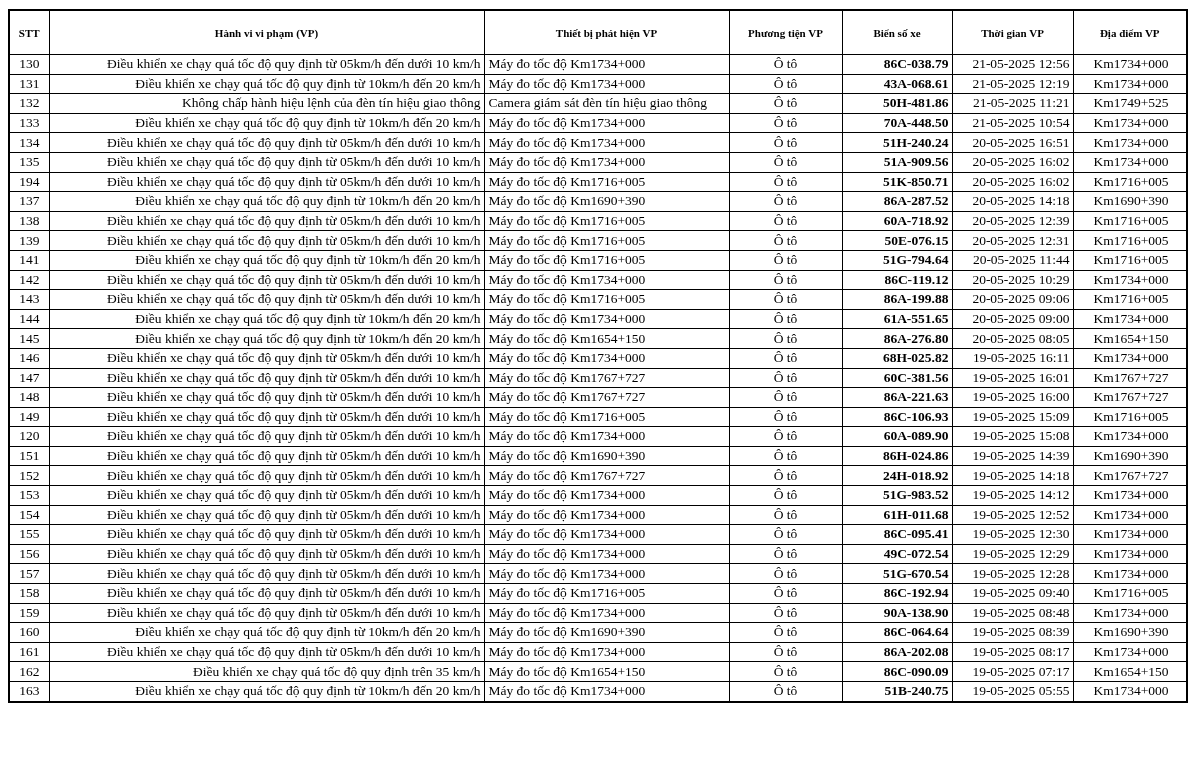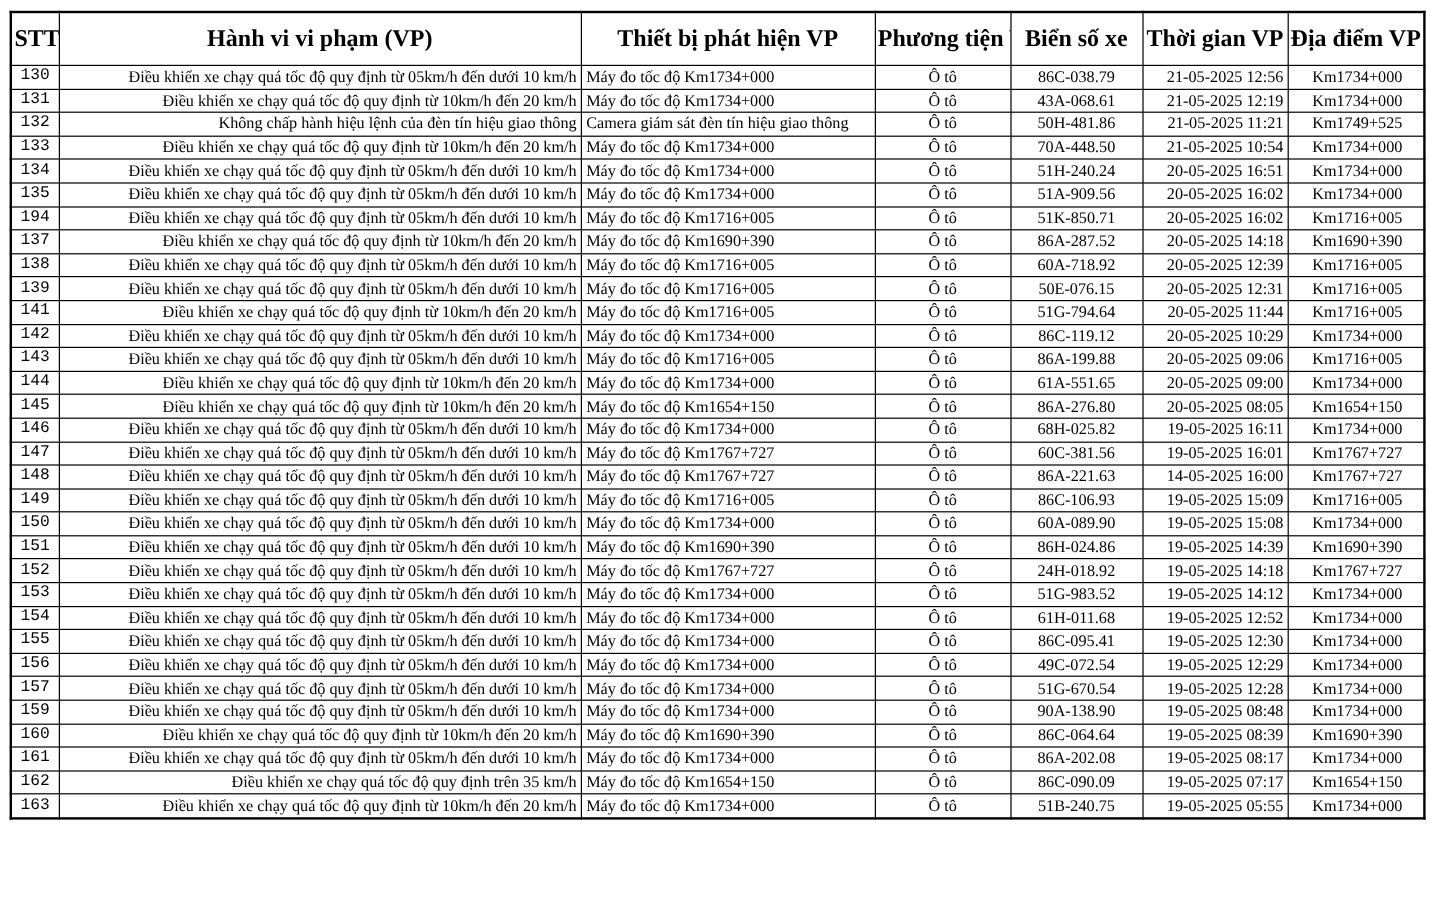--- a/index.html
+++ b/index.html
@@ -25,45 +25,45 @@
     border: 2px solid #000;
   }
   th, td {
     border: 1.5px solid #000;
     overflow: hidden;
     white-space: nowrap;
     padding: 0 3px;
   }
   thead th {
     font-weight: bold;
-    font-size: 20px;
+    font-size: 11px;
     text-align: center;
     height: 43px;
     vertical-align: middle;
     padding: 0 2px;
   }
   tbody td {
     font-size: 13.5px;
     height: 18.6px;
     vertical-align: middle;
     line-height: 1.05;
   }
   col.c-stt      { width: 40px; }
   col.c-violation{ width: 435px; }
   col.c-device   { width: 245px; }
   col.c-vehicle  { width: 113px; }
   col.c-plate    { width: 110px; }
   col.c-time     { width: 121px; }
   col.c-location { width: 114px; }
 
-  td.cell-stt      { text-align: center; font-family: Liberation Mono, monospace; }
+  td.cell-stt      { text-align: center; }
   td.cell-violation{ text-align: right; padding-left: 4px; }
   td.cell-device   { text-align: left; padding-left: 4px; }
   td.cell-vehicle  { text-align: center; }
-  td.cell-plate    { text-align: center; font-weight: normal; }
+  td.cell-plate    { text-align: right; font-weight: bold; }
   td.cell-time     { text-align: right; padding-left: 4px; }
   td.cell-location { text-align: left; padding-left: 20px; }
 </style>
 </head>
 <body>
 
 <div class="page">
   <table class="violations">
     <colgroup>
       <col class="c-stt">
@@ -238,34 +238,34 @@
           <td class="cell-plate">60C-381.56</td>
           <td class="cell-time">19-05-2025 16:01</td>
           <td class="cell-location">Km1767+727</td>
         </tr>
         <tr>
           <td class="cell-stt">148</td>
           <td class="cell-violation">Điều khiển xe chạy quá tốc độ quy định từ 05km/h đến dưới 10 km/h</td>
           <td class="cell-device">Máy đo tốc độ Km1767+727</td>
           <td class="cell-vehicle">Ô tô</td>
           <td class="cell-plate">86A-221.63</td>
-          <td class="cell-time">14-05-2025 16:00</td>
+          <td class="cell-time">19-05-2025 16:00</td>
           <td class="cell-location">Km1767+727</td>
         </tr>
         <tr>
           <td class="cell-stt">149</td>
           <td class="cell-violation">Điều khiển xe chạy quá tốc độ quy định từ 05km/h đến dưới 10 km/h</td>
           <td class="cell-device">Máy đo tốc độ Km1716+005</td>
           <td class="cell-vehicle">Ô tô</td>
           <td class="cell-plate">86C-106.93</td>
           <td class="cell-time">19-05-2025 15:09</td>
           <td class="cell-location">Km1716+005</td>
         </tr>
         <tr>
-          <td class="cell-stt">150</td>
+          <td class="cell-stt">120</td>
           <td class="cell-violation">Điều khiển xe chạy quá tốc độ quy định từ 05km/h đến dưới 10 km/h</td>
           <td class="cell-device">Máy đo tốc độ Km1734+000</td>
           <td class="cell-vehicle">Ô tô</td>
           <td class="cell-plate">60A-089.90</td>
           <td class="cell-time">19-05-2025 15:08</td>
           <td class="cell-location">Km1734+000</td>
         </tr>
         <tr>
           <td class="cell-stt">151</td>
           <td class="cell-violation">Điều khiển xe chạy quá tốc độ quy định từ 05km/h đến dưới 10 km/h</td>
@@ -321,20 +321,29 @@
           <td class="cell-location">Km1734+000</td>
         </tr>
         <tr>
           <td class="cell-stt">157</td>
           <td class="cell-violation">Điều khiển xe chạy quá tốc độ quy định từ 05km/h đến dưới 10 km/h</td>
           <td class="cell-device">Máy đo tốc độ Km1734+000</td>
           <td class="cell-vehicle">Ô tô</td>
           <td class="cell-plate">51G-670.54</td>
           <td class="cell-time">19-05-2025 12:28</td>
           <td class="cell-location">Km1734+000</td>
+        </tr>
+        <tr>
+          <td class="cell-stt">158</td>
+          <td class="cell-violation">Điều khiển xe chạy quá tốc độ quy định từ 05km/h đến dưới 10 km/h</td>
+          <td class="cell-device">Máy đo tốc độ Km1716+005</td>
+          <td class="cell-vehicle">Ô tô</td>
+          <td class="cell-plate">86C-192.94</td>
+          <td class="cell-time">19-05-2025 09:40</td>
+          <td class="cell-location">Km1716+005</td>
         </tr>
         <tr>
           <td class="cell-stt">159</td>
           <td class="cell-violation">Điều khiển xe chạy quá tốc độ quy định từ 05km/h đến dưới 10 km/h</td>
           <td class="cell-device">Máy đo tốc độ Km1734+000</td>
           <td class="cell-vehicle">Ô tô</td>
           <td class="cell-plate">90A-138.90</td>
           <td class="cell-time">19-05-2025 08:48</td>
           <td class="cell-location">Km1734+000</td>
         </tr>

